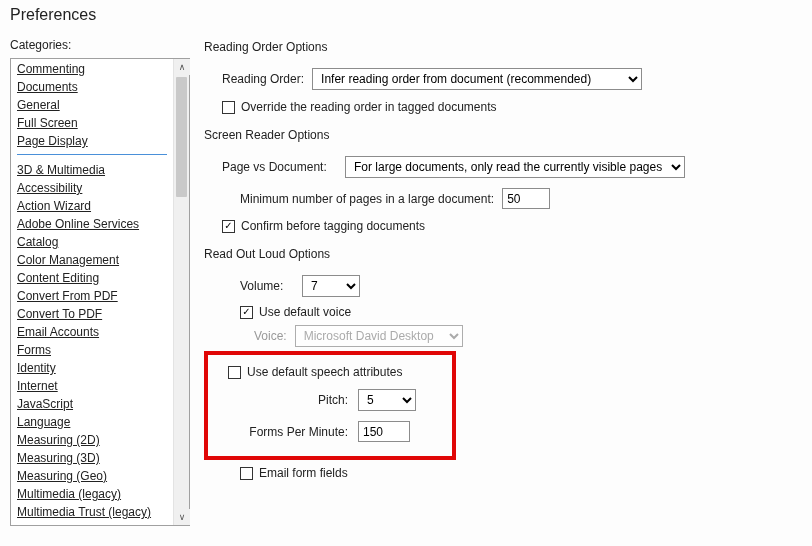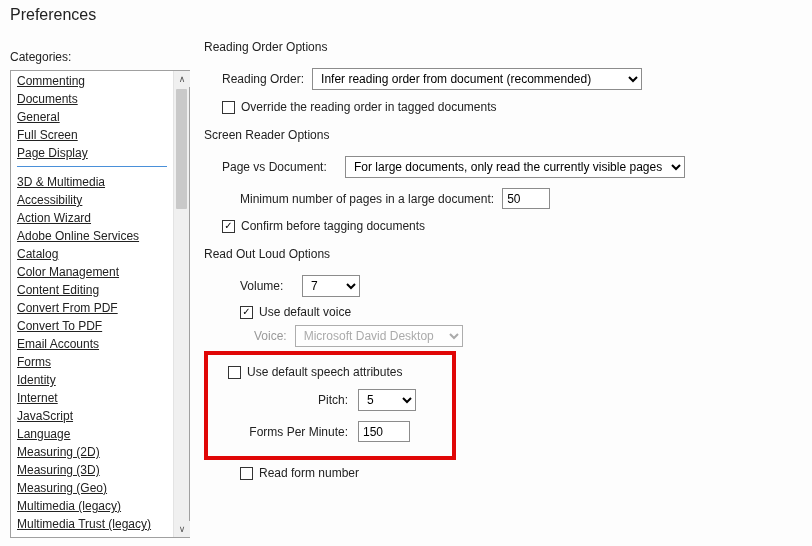--- a/index.html
+++ b/index.html
@@ -12,21 +12,21 @@
     width: 812px; height: 546px; overflow: hidden;
   }
   .window { width: 812px; height: 546px; position: relative; }
   .title {
     padding: 6px 10px 14px 10px;
     font-size: 16px;
   }
   .body { display: flex; padding: 0 10px; }
   .left { width: 180px; }
   .right { flex: 1; padding-left: 14px; }
-  .cat-label { margin-bottom: 6px; margin-top: 12px; }
+  .cat-label { margin-bottom: 6px; }
   .listbox {
     border: 1px solid #a0a0a0;
     height: 468px;
     position: relative;
     background: #fff;
   }
   .list-inner {
     position: absolute; left: 0; right: 16px; top: 0; bottom: 0;
     overflow: hidden;
     padding-top: 1px;
@@ -220,19 +220,19 @@
             </select>
           </div>
           <div class="row" style="margin-top:10px;">
             <span class="l-label rw">Forms Per Minute:</span>
             <input type="text" class="text num2" value="150" style="">
           </div>
         </div>
 
         <div class="row indent2" style="margin-top:6px;">
           <span class="cb"></span>
-          <span>Read form number</span>
+          <span>Email form fields</span>
         </div>
       </div>
 
     </div>
   </div>
 </div>
 
 </body></html>

